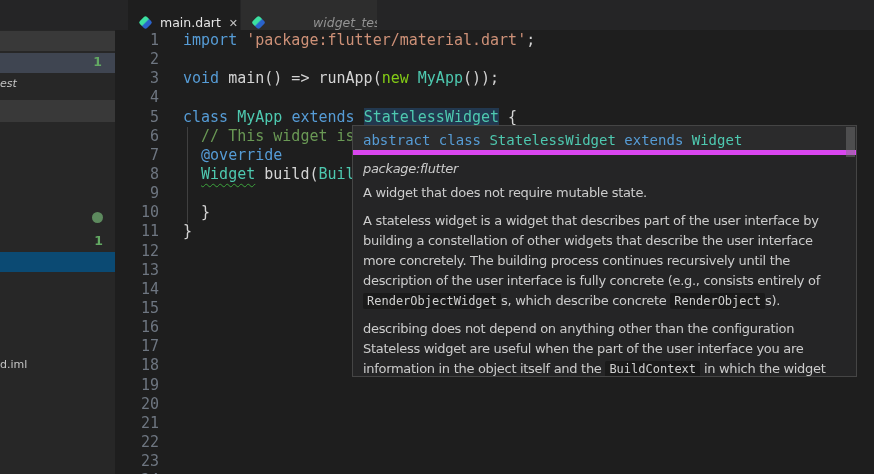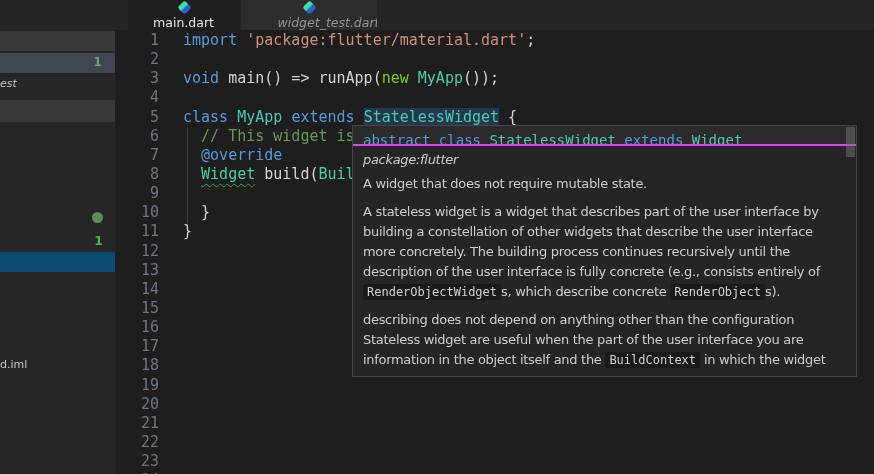--- a/index.html
+++ b/index.html
@@ -3,22 +3,22 @@
 <meta charset="utf-8">
 <style>
   * { margin:0; padding:0; box-sizing:border-box; }
   html,body { width:874px; height:474px; overflow:hidden; background:#1e1e1e;
               font-family:"DejaVu Sans", sans-serif; }
   .app { position:relative; width:874px; height:474px; }
 
   
   .tabbar { position:absolute; top:0; left:0; right:0; height:30px; background:#252526;
             display:flex; padding-left:128px; }
-  .tab { height:30px; display:flex; align-items:center; padding:0 10px;
-         font-size:12.5px; cursor:pointer; overflow:hidden;flex-direction:column; }
+  .tab { height:30px; display:flex; align-items:flex-end; padding:0 10px;
+         font-size:12.5px; cursor:pointer; overflow:hidden; }
   .tab.active   { background:#1e1e1e; color:#e4e4e4; width:112px; margin-right:1px; }
   .tab.inactive { background:#2d2d2d; color:#939393; width:136px; }
   .tab.inactive .tab-label { font-style:italic;margin-left:47px; }
   .tab-label { margin:0 8px 0 7px; white-space:nowrap; }
   .tab-close { font-size:11px; color:#c5c5c5; margin-left:auto; }
   .dart-icon { width:15px; height:15px; flex:none; display:inline-block; }
 
   
   .sidebar { position:absolute; top:30px; left:0; width:115px; bottom:0; background:#272727; }
   .sb-row  { position:absolute; left:0; right:0; }
@@ -49,21 +49,21 @@
   .tok-new { color:#84cc16; }
   .tok-cm  { color:#6a9955; }
   .tok-hl  { background:rgba(38,79,120,0.55); }
   .tok-sq  { text-decoration-line:underline; text-decoration-style:wavy;
              text-decoration-color:#3da33d; text-decoration-thickness:1px;
              text-underline-offset:4px; }
 
   
   .tooltip { position:absolute; left:352px; top:125px; width:505px; height:252px;
              background:#252526; border:1px solid #454545; z-index:5; overflow:hidden; }
-  .tt-header { height:20px; line-height:29px; background:#2b2b2c; border-bottom:2px solid #d946ef;
+  .tt-header { height:29px; line-height:29px; background:#2b2b2c; border-bottom:5px solid #d946ef;
                padding:0 10px; font-family:"DejaVu Sans Mono", monospace; font-size:14px;
                white-space:pre; overflow:hidden; }
   .tt-scrollthumb { position:absolute; right:1px; top:1px; width:9px; height:30px;
                     background:rgba(121,121,121,0.45); }
   .tt-body { padding:4px 10px 0; color:#cccccc; font-size:13px; letter-spacing:-0.3px; }
   .tt-pkg { font-style:italic; line-height:20px; margin-bottom:4px; }
   .tt-p { margin-bottom:8px; }
   .tt-line { line-height:20px; white-space:nowrap; overflow:hidden; }
   .tt-code { font-family:"DejaVu Sans Mono", monospace; font-size:12px; letter-spacing:0;
              background:#1a1a1a; color:#d0d0d0; padding:1px 4px; border-radius:2px; }

